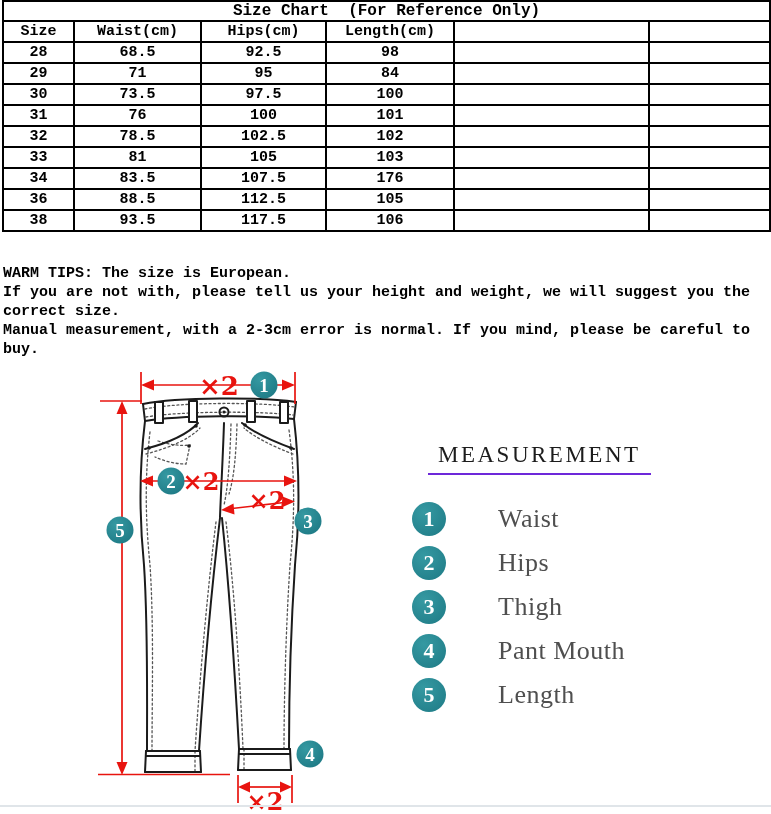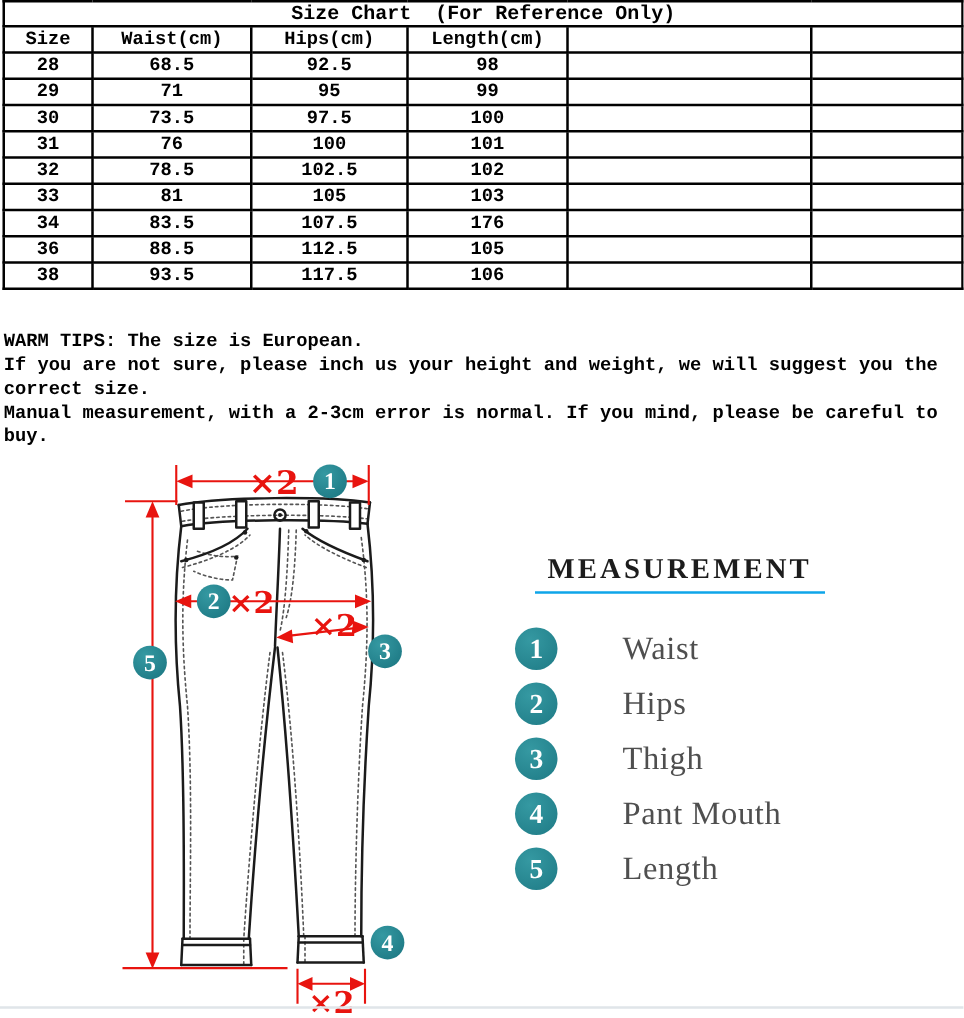--- a/index.html
+++ b/index.html
@@ -60,24 +60,24 @@
   .rl{stroke:var(--red);stroke-width:1.7;fill:none;}
   .rf{fill:var(--red);stroke:none;}
   .x2{font-family:"DejaVu Serif",serif;font-weight:700;font-size:26px;fill:var(--red);text-anchor:middle;}
   .x2s{font-size:24px;}
   .badge-circle{fill:url(#tealGrad);stroke:none;}
   .badge-num{font-family:"Liberation Serif",serif;font-weight:700;font-size:19px;fill:#fff;text-anchor:middle;}
   
   .m-title{
     position:absolute;left:428px;top:442px;
     font-family:"Liberation Serif",serif;
-    font-size:23px;font-weight:700;color:#1c1c1c;
+    font-size:23px;font-weight:400;color:#1c1c1c;
     letter-spacing:2.5px;
     padding:0 10px 5px 10px;
-    border-bottom:2px solid #0ea5e9;
+    border-bottom:2px solid #6d28d9;
     white-space:nowrap;
   }
   .legend{position:absolute;left:412px;top:497px;}
   .legend-row{display:flex;align-items:center;height:44px;}
   .badge{
     width:34px;height:34px;border-radius:50%;
     background:radial-gradient(circle at 35% 30%, #3599a2, #1e7a85);
     color:#fff;text-align:center;line-height:34px;
     font-family:"Liberation Serif",serif;font-size:22px;font-weight:700;
     flex:0 0 34px;
@@ -125,21 +125,21 @@
           <td>68.5</td>
           <td>92.5</td>
           <td>98</td>
           <td></td>
           <td></td>
         </tr>
         <tr>
           <td>29</td>
           <td>71</td>
           <td>95</td>
-          <td>99</td>
+          <td>84</td>
           <td></td>
           <td></td>
         </tr>
         <tr>
           <td>30</td>
           <td>73.5</td>
           <td>97.5</td>
           <td>100</td>
           <td></td>
           <td></td>
@@ -190,21 +190,21 @@
           <td>117.5</td>
           <td>106</td>
           <td></td>
           <td></td>
         </tr>
       </tbody>
   </table>
 
   <div class="tips">
     <div>WARM TIPS: The size is European.</div>
-    <div>If you are not sure, please inch us your height and weight, we will suggest you the correct size.</div>
+    <div>If you are not with, please tell us your height and weight, we will suggest you the correct size.</div>
     <div>Manual measurement, with a 2-3cm error is normal. If you mind, please be careful to buy.</div>
   </div>
 
   <svg class="diagram" width="280" height="458" viewBox="88 356 280 458" xmlns="http://www.w3.org/2000/svg">
     <defs>
       <radialGradient id="tealGrad" cx="35%" cy="30%" r="80%">
         <stop offset="0%" stop-color="#3599a2"></stop>
         <stop offset="100%" stop-color="#1e7a85"></stop>
       </radialGradient>
     </defs>

